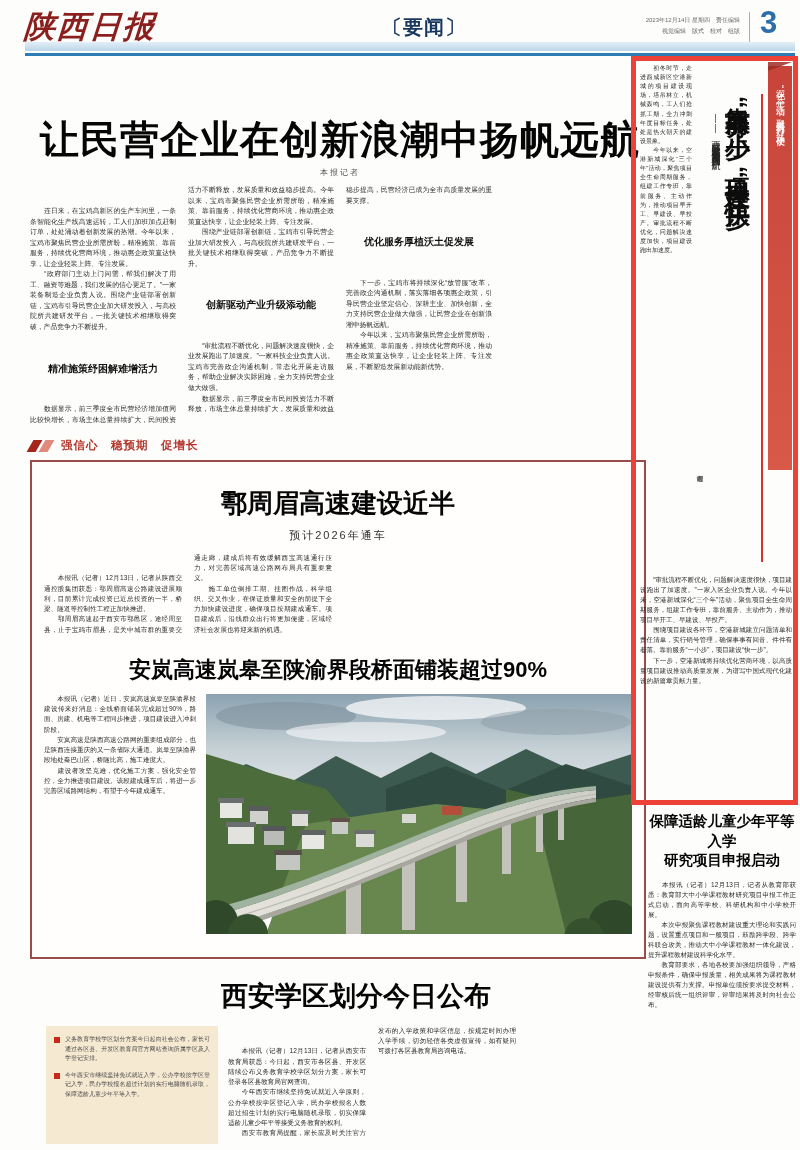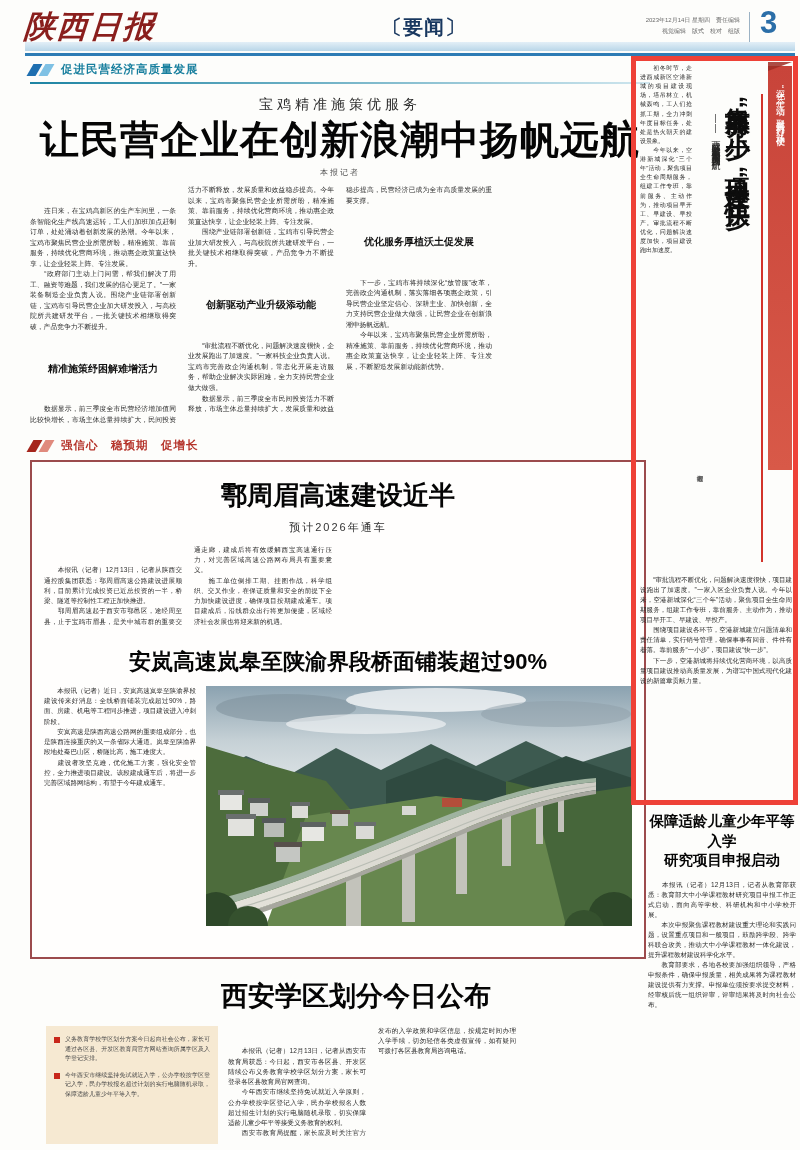--- a/index.html
+++ b/index.html
@@ -31,21 +31,21 @@
   .headline1{text-align:center;font-size:39px;font-weight:900;color:#050505;letter-spacing:1px;}
   .byline{text-align:center;font-size:8px;color:#555;letter-spacing:2px;}
   .bodycols{column-gap:12px;font-size:6.8px;line-height:1.55;color:#2b2b2b;
     text-align:justify;overflow:hidden;white-space:pre-wrap;}
   .bodycols p{margin:0;white-space:pre-wrap;}
   .crosshead{font-size:10px;font-weight:bold;text-align:center;color:#111;margin:7px 0;white-space:normal;}
   .c4{column-count:4;column-fill:auto;}
   .c3{column-count:3;column-fill:auto;}
   
   .artbox{position:absolute;left:30px;top:460px;width:616px;height:499px;
-    border:2px solid #9c4b4d;background:#fffefd;padding:0 12px;box-sizing:border-box;}
+    border:2px solid #9c4b4d;background:#fffefd;padding:8px 12px;box-sizing:border-box;}
   .headline2{text-align:center;font-size:26px;font-weight:900;color:#050505;margin-top:16px;}
   .subhead{text-align:center;font-size:11px;color:#333;letter-spacing:2px;margin-top:7px;}
   .headline3{text-align:center;font-size:22px;font-weight:900;color:#050505;margin-top:14px;}
   .subhead2{text-align:center;font-size:10.5px;color:#333;letter-spacing:2px;margin-top:5px;}
   .photo-row{display:flex;gap:10px;margin-top:9px;}
   .photo-leftcol{width:152px;flex:0 0 auto;height:240px;font-size:6.6px;line-height:1.55;
     text-align:justify;color:#2b2b2b;overflow:hidden;white-space:pre-wrap;}
   .photo-frame{flex:1;height:240px;overflow:hidden;}
   
   .headline4{text-align:center;font-size:27px;font-weight:900;color:#050505;}
@@ -93,32 +93,21 @@
   <div class="section-label">〔要闻〕</div>
   <div class="header-info">
     <div>2023年12月14日 星期四　责任编辑</div>
     <div>视觉编辑　版式　校对　组版</div>
   </div>
   <div class="header-divider"></div>
   <div class="page-num">3</div>
   <div class="blue-bar"></div>
   <div class="blue-line"></div>
 
-  <div class="col-left" style="top:62px;">
-    <div class="tagrow">
-      <span class="tag-icon">
-        <i style="left:0;width:9px;background:#1f6fb0;"></i>
-        <i style="left:12px;width:9px;background:#7fc1e4;"></i>
-      </span>
-      <span class="tag-label teal">促进民营经济高质量发展</span>
-    </div>
-    <div class="rule-teal"></div>
-  </div>
-
-  <div class="col-left kicker" style="top:96px;">宝鸡精准施策优服务</div>
+
   <div class="col-left byline" style="top:167px;">本报记者</div>
   <div class="col-left headline1" style="top:113px;">让民营企业在创新浪潮中扬帆远航</div>
   <div class="col-left bodycols c4" style="top:185px;height:245px;">
     <p>　　连日来，在宝鸡高新区的生产车间里，一条条智能化生产线高速运转，工人们加班加点赶制订单，处处涌动着创新发展的热潮。今年以来，宝鸡市聚焦民营企业所需所盼，精准施策、靠前服务，持续优化营商环境，推动惠企政策直达快享，让企业轻装上阵、专注发展。
 　　“政府部门主动上门问需，帮我们解决了用工、融资等难题，我们发展的信心更足了。”一家装备制造企业负责人说。围绕产业链部署创新链，宝鸡市引导民营企业加大研发投入，与高校院所共建研发平台，一批关键技术相继取得突破，产品竞争力不断提升。</p>
     <div class="crosshead">精准施策纾困解难增活力</div>
     <p>　　数据显示，前三季度全市民营经济增加值同比较快增长，市场主体总量持续扩大，民间投资活力不断释放，发展质量和效益稳步提高。今年以来，宝鸡市聚焦民营企业所需所盼，精准施策、靠前服务，持续优化营商环境，推动惠企政策直达快享，让企业轻装上阵、专注发展。
 　　围绕产业链部署创新链，宝鸡市引导民营企业加大研发投入，与高校院所共建研发平台，一批关键技术相继取得突破，产品竞争力不断提升。</p>
     <div class="crosshead">创新驱动产业升级添动能</div>
     <p>　　“审批流程不断优化，问题解决速度很快，企业发展跑出了加速度。”一家科技企业负责人说。宝鸡市完善政企沟通机制，常态化开展走访服务，帮助企业解决实际困难，全力支持民营企业做大做强。

